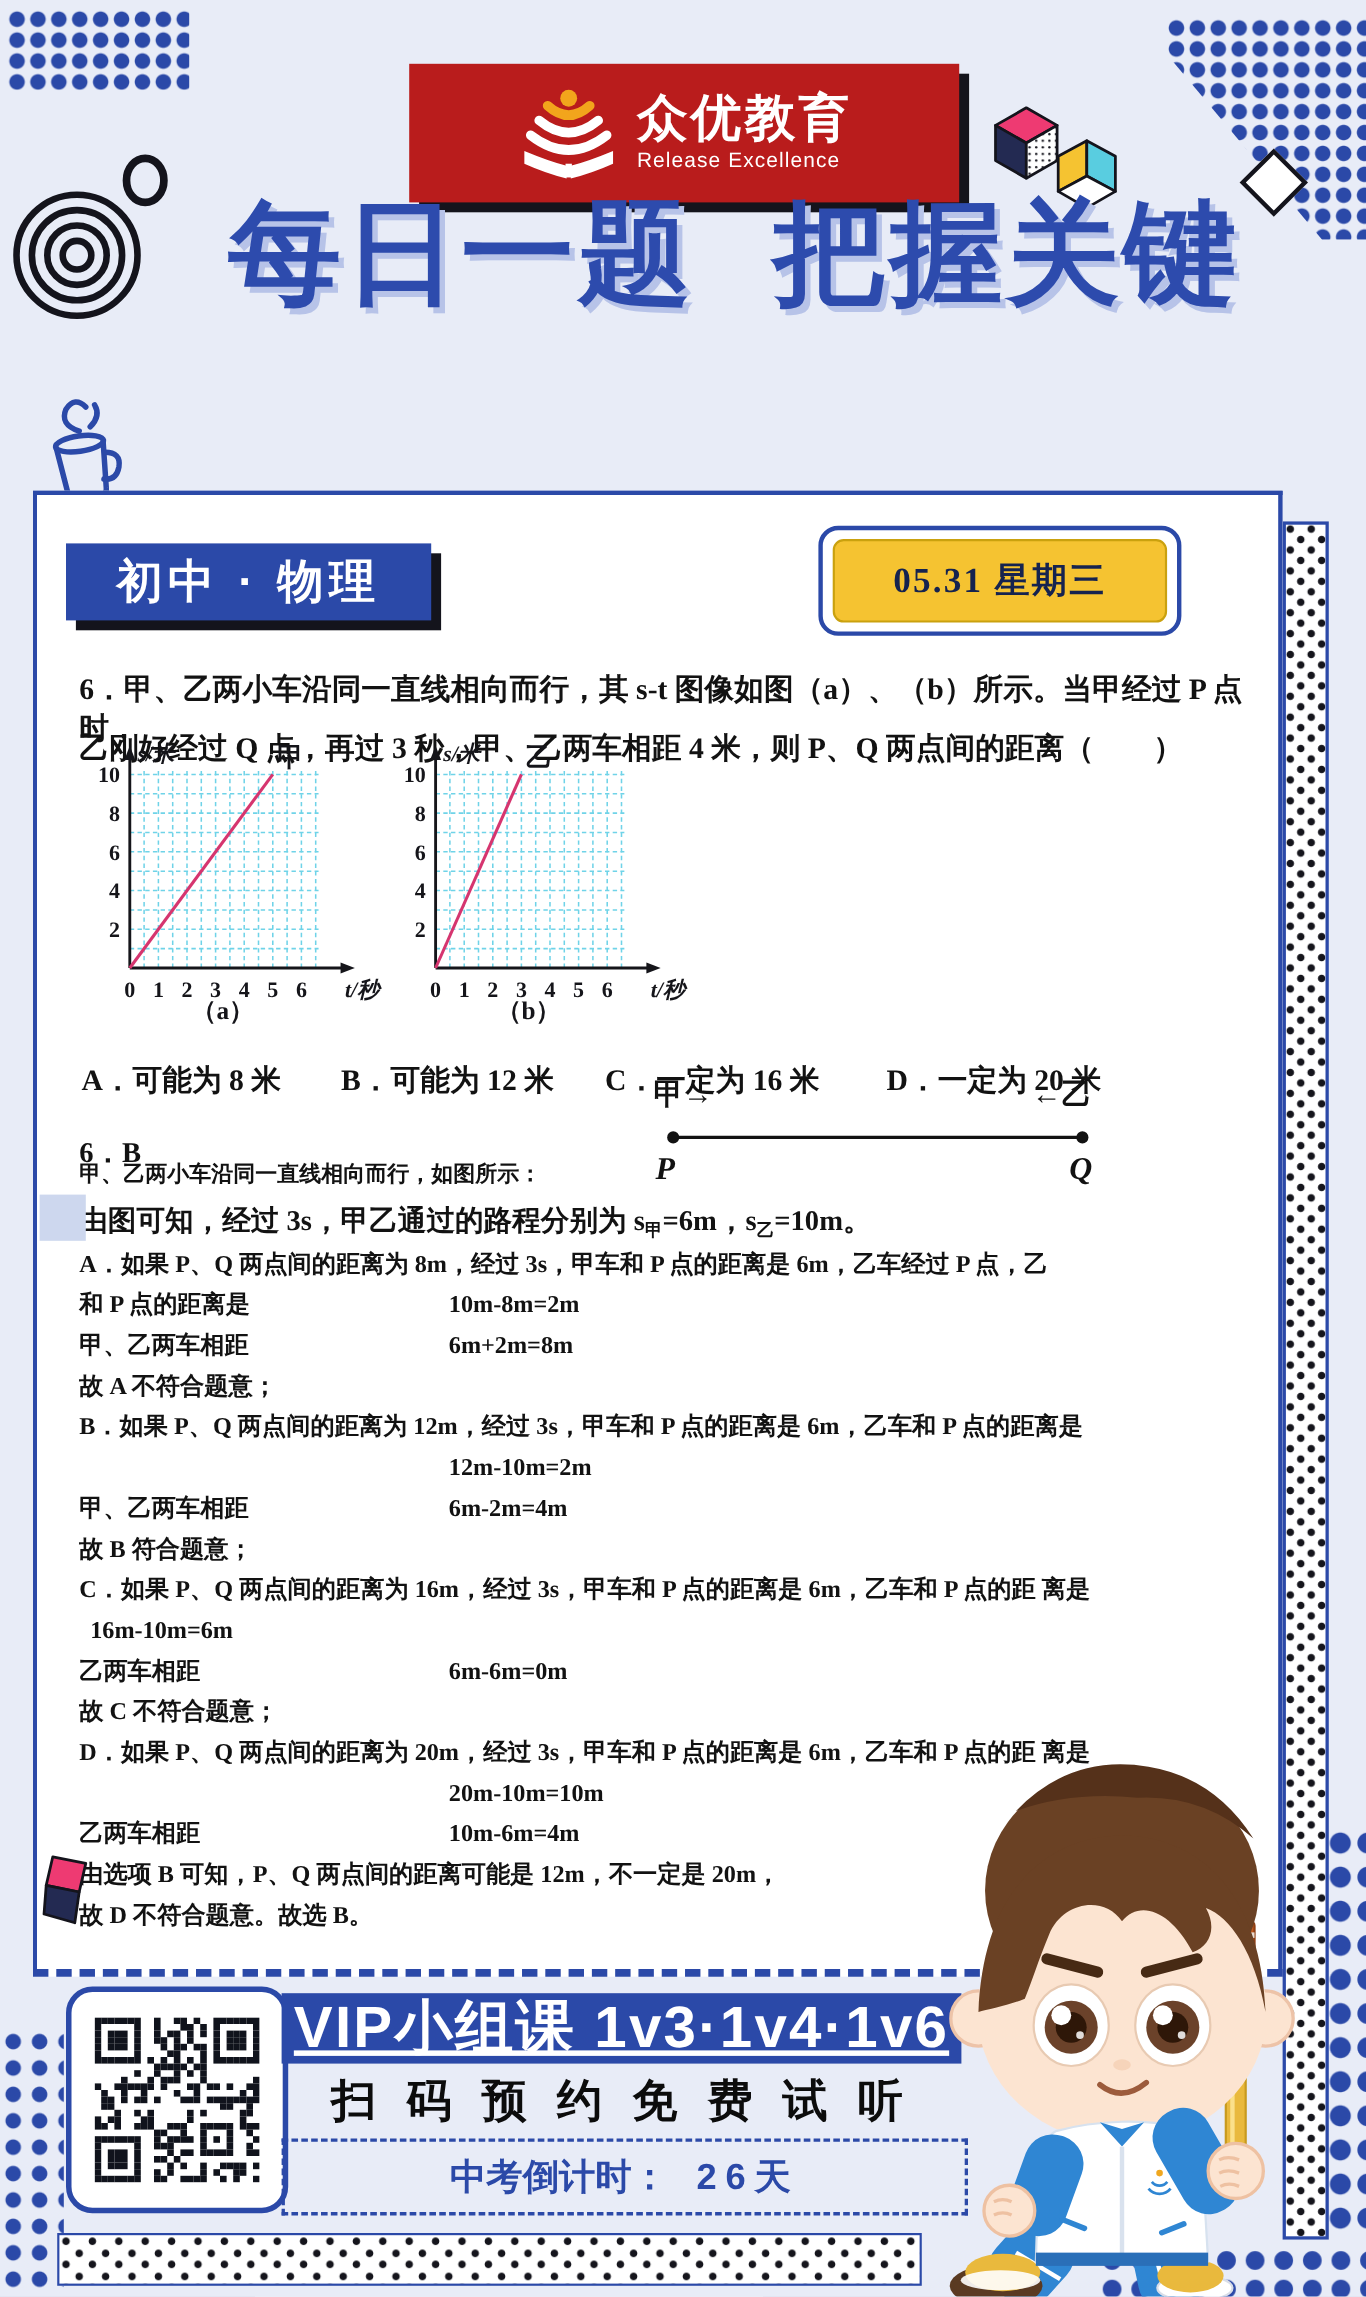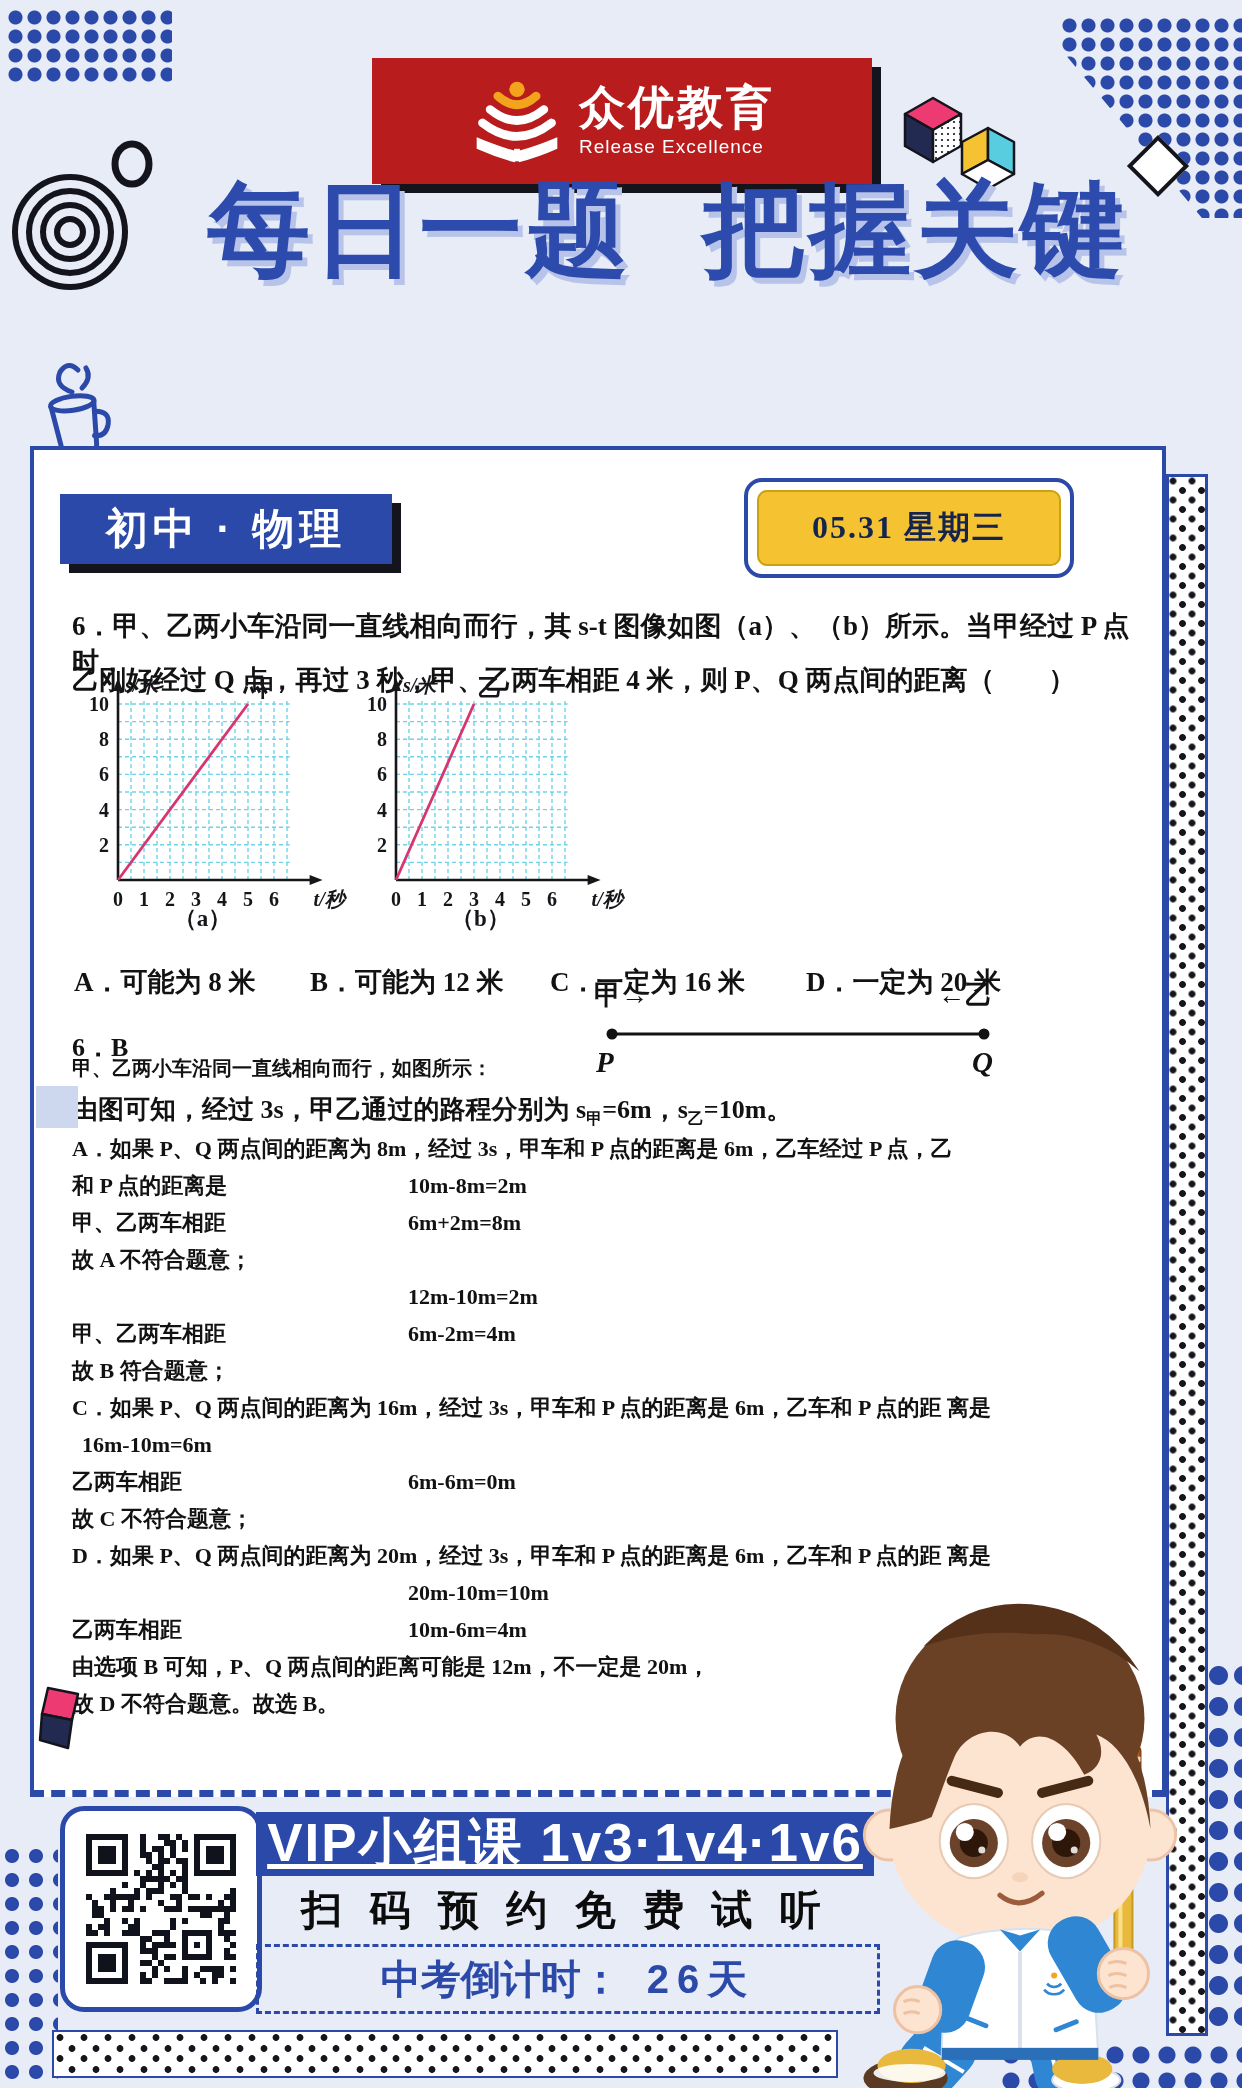--- a/index.html
+++ b/index.html
@@ -82,21 +82,21 @@
     background:#2b49a8; color:#fff; font-size:53px; font-weight:800; letter-spacing:2px;
     display:flex; align-items:center; justify-content:center; z-index:4;text-decoration:underline;
   }
   .scan-line{
     position:absolute; left:256px; top:1884px; width:618px; height:52px;
     color:#0c0c0c; font-size:41px; font-weight:900; letter-spacing:8px;
     display:flex; align-items:center; justify-content:center; z-index:4;
   }
   .countdown{
     position:absolute; left:256px; top:1944px; width:618px; height:64px;
-    border:3px dashed #2b49a8; color:#2b49a8; font-size:40px; font-weight:800;
+    border:3px dashed #2b49a8; color:#2b49a8; font-size:33px; font-weight:800;
     display:flex; align-items:center; justify-content:center; z-index:4;
   }
   .countdown .val{letter-spacing:8px; margin-left:26px;}
   .diamond{
     position:absolute; left:1136px; top:144px; width:36px; height:36px;
     background:#fff; border:4px solid #14141c; transform:rotate(45deg);
   }
   .light-square{position:absolute; left:36px; top:1086px; width:42px; height:42px; background:#cdd7ee; z-index:3;}
 </style>
 </head>
@@ -293,20 +293,21 @@
 
     <div class="p-line serif" style="top:642px;font-size:26px;">
       <span>由图可知，经过 3s，甲乙通过的路程分别为 s</span><span class="sub">甲</span><span>=6m，s</span><span class="sub">乙</span><span>=10m。</span>
     </div>
 
     <div class="sol serif">
       <div class="s-line">A．如果 P、Q 两点间的距离为 8m，经过 3s，甲车和 P 点的距离是 6m，乙车经过 P 点，乙</div>
       <div class="s-line"><span>和 P 点的距离是</span><span class="formula">10m-8m=2m</span></div>
       <div class="s-line"><span>甲、乙两车相距</span><span class="formula">6m+2m=8m</span></div>
       <div class="s-line">故 A 不符合题意；</div>
+      <div class="s-line">B．如果 P、Q 两点间的距离为 12m，经过 3s，甲车和 P 点的距离是 6m，乙车和 P 点的距离是</div>
       <div class="s-line center">12m-10m=2m</div>
       <div class="s-line"><span>甲、乙两车相距</span><span class="formula">6m-2m=4m</span></div>
       <div class="s-line">故 B 符合题意；</div>
       <div class="s-line">C．如果 P、Q 两点间的距离为 16m，经过 3s，甲车和 P 点的距离是 6m，乙车和 P 点的距 离是</div>
       <div class="s-line indent">16m-10m=6m</div>
       <div class="s-line"><span>乙两车相距</span><span class="formula">6m-6m=0m</span></div>
       <div class="s-line">故 C 不符合题意；</div>
       <div class="s-line">D．如果 P、Q 两点间的距离为 20m，经过 3s，甲车和 P 点的距离是 6m，乙车和 P 点的距 离是</div>
       <div class="s-line center">20m-10m=10m</div>
       <div class="s-line"><span>乙两车相距</span><span class="formula">10m-6m=4m</span></div>

